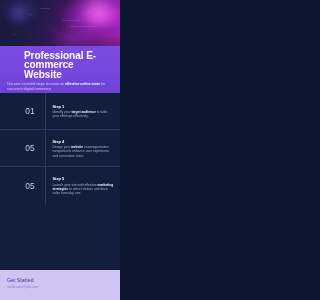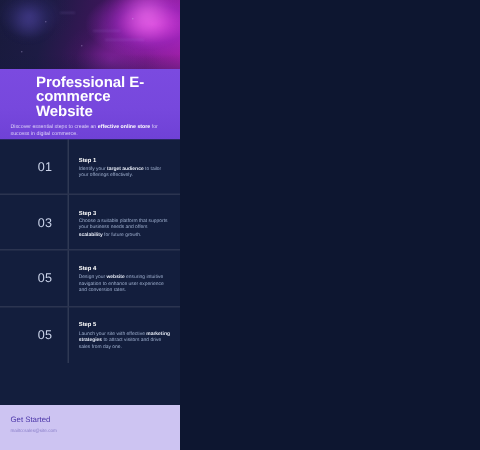--- a/index.html
+++ b/index.html
@@ -202,28 +202,20 @@
     <div class="step">
       <div class="step-num">01</div>
       <div class="step-divider"></div>
       <div class="step-body">
         <div class="step-label">Step 1</div>
         <div class="step-desc"><span>Identify your </span><b>target audience</b><span> to tailor your offerings effectively.</span></div>
       </div>
     </div>
 
 
-    <div class="step">
-      <div class="step-num">03</div>
-      <div class="step-divider"></div>
-      <div class="step-body">
-        <div class="step-label">Step 3</div>
-        <div class="step-desc"><span>Choose a suitable platform that supports your business needs and offers </span><b>scalability</b><span> for future growth.</span></div>
-      </div>
-    </div>
 
     <div class="step">
       <div class="step-num">05</div>
       <div class="step-divider"></div>
       <div class="step-body">
         <div class="step-label">Step 4</div>
         <div class="step-desc"><span>Design your </span><b>website</b><span> ensuring intuitive navigation to enhance user experience and conversion rates.</span></div>
       </div>
     </div>
 

